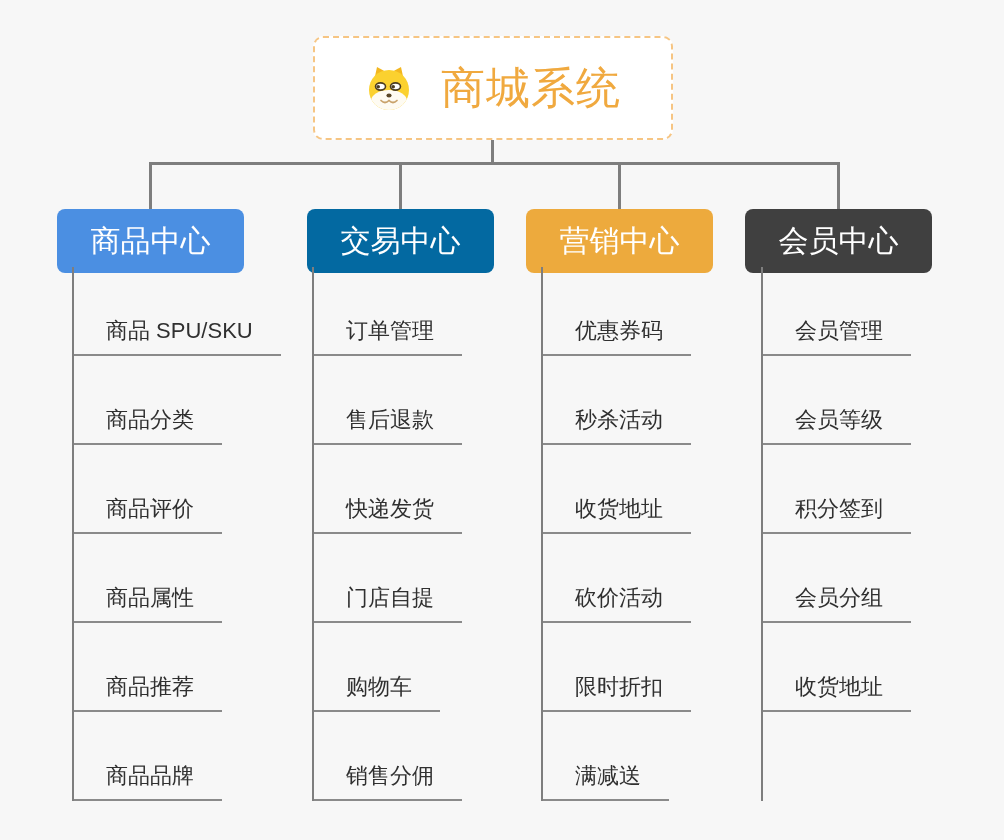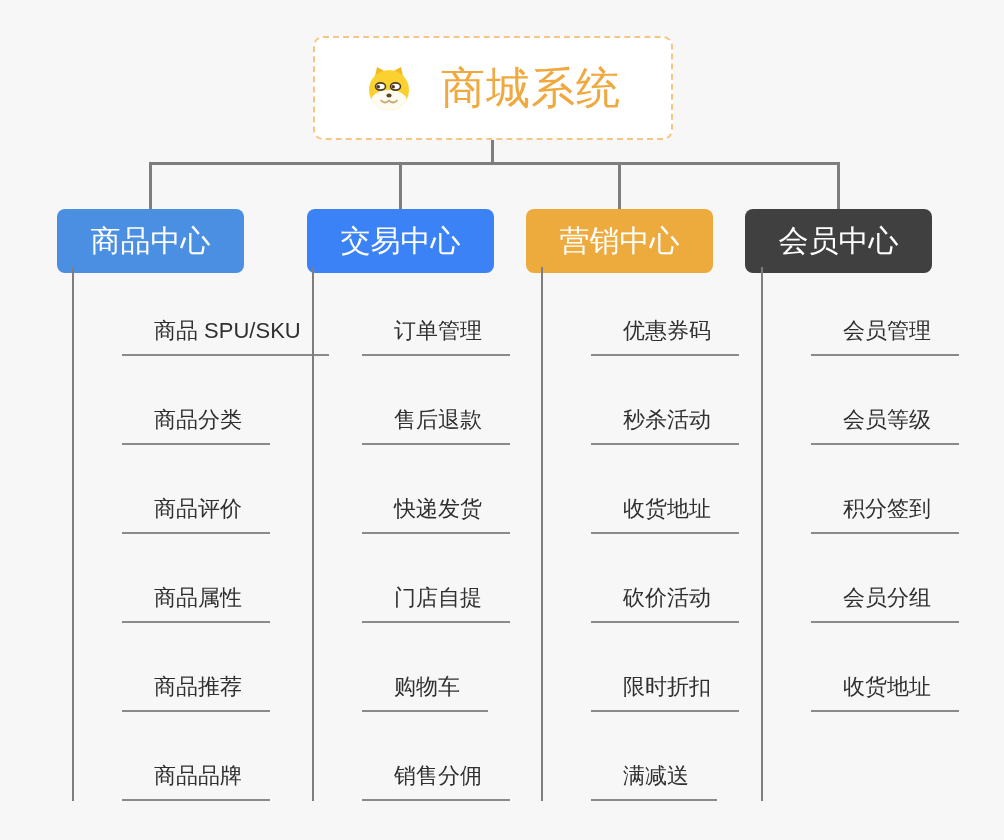--- a/index.html
+++ b/index.html
@@ -50,21 +50,21 @@
   }
   .lc0{left:72px;}
   .lc1{left:312px;}
   .lc2{left:541px;}
   .lc3{left:761px;}
   .leaf{
     height:89px;box-sizing:border-box;
     display:flex;align-items:flex-end;
     border-bottom:2px solid #8A8A8A;
     padding:0 28px 8px 32px;
-    font-size:22px;color:#303030;white-space:nowrap;margin-left:48px;
+    font-size:22px;color:#303030;white-space:nowrap;
   }
 </style>
 </head>
 <body>
 
 <div class="canvas">
 
   <div class="line root-stem"></div>
   <div class="line hbar"></div>
   <div class="line drop d0"></div>
@@ -87,21 +87,21 @@
       <circle cx="28.2" cy="22.7" r="1.8" fill="#4C3D22"></circle>
       <ellipse cx="24" cy="31.5" rx="2.6" ry="2" fill="#5A4728"></ellipse>
       <path d="M16 36.5 Q20 40.5 24 36.5 Q28 40.5 32 36.5" stroke="#C9A36B" stroke-width="1.7" fill="none" stroke-linecap="round"></path>
     </svg>
     <span class="root-title" style="color: rgb(240, 169, 63);">商城系统</span>
   </div>
 
   <div class="branch-header bh0" style="background-color: rgb(75, 143, 226);">
     <span>商品中心</span>
   </div>
-  <div class="branch-header bh1" style="background-color: #3b82f6;">
+  <div class="branch-header bh1" style="background-color: #0369a1;">
     <span>交易中心</span>
   </div>
   <div class="branch-header bh2" style="background-color: rgb(237, 170, 61);">
     <span>营销中心</span>
   </div>
   <div class="branch-header bh3" style="background-color: #404040;">
     <span>会员中心</span>
   </div>
 
   <div class="leaf-col lc0">

